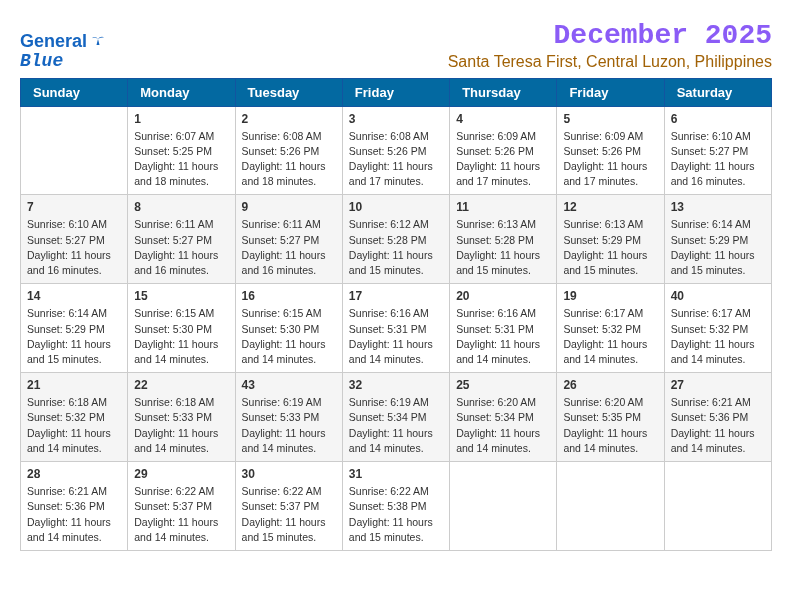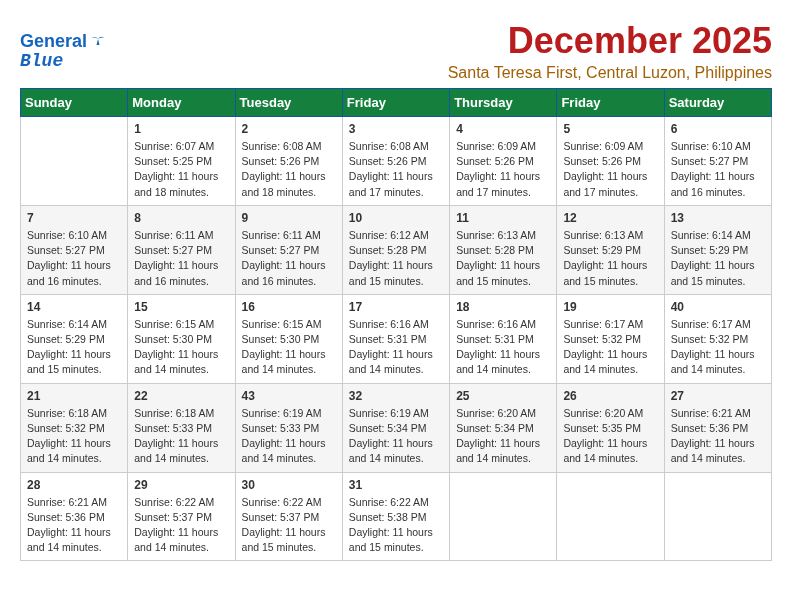--- a/index.html
+++ b/index.html
@@ -32,39 +32,40 @@
     }
     .logo-icon {
       width: 18px;
       height: 18px;
       margin-left: 2px;
     }
     .title-block {
       text-align: right;
     }
     .main-title {
-      font-size: 36px;
-      font-weight: bold;
-      color: #b91c1c;
+      font-size: 28px;
+      font-weight: bold;
+      color: #8b5cf6;
+      font-family: Liberation Mono, monospace;
     }
     .subtitle {
       font-size: 16px;
       color: #a16207;
       margin-top: 2px;
     }
     .calendar-table {
       width: 100%;
       border-collapse: collapse;
       border: 1px solid #ccc;
     }
     .calendar-table th {
-      background-color: #15803d;
+      background-color: #0369a1;
       color: #fff;
       text-align: left;
-      padding: 6px 4px;
+      padding: 6px 12px;
       font-size: 13px;
       font-weight: bold;
       border: 1px solid #1255a0;
     }
     .calendar-table td {
       border: 1px solid #ccc;
       vertical-align: top;
       padding: 5px 6px;
       width: calc(100% / 7);
       min-height: 80px;
@@ -191,21 +192,21 @@
         </td>
         <td>
           <span class="day-number">16</span>
           <div class="day-info">Sunrise: 6:15 AM<br>Sunset: 5:30 PM<br>Daylight: 11 hours and 14 minutes.</div>
         </td>
         <td>
           <span class="day-number">17</span>
           <div class="day-info">Sunrise: 6:16 AM<br>Sunset: 5:31 PM<br>Daylight: 11 hours and 14 minutes.</div>
         </td>
         <td>
-          <span class="day-number">18</span>
+          <span class="day-number">20</span>
           <div class="day-info">Sunrise: 6:16 AM<br>Sunset: 5:31 PM<br>Daylight: 11 hours and 14 minutes.</div>
         </td>
         <td>
           <span class="day-number">19</span>
           <div class="day-info">Sunrise: 6:17 AM<br>Sunset: 5:32 PM<br>Daylight: 11 hours and 14 minutes.</div>
         </td>
         <td>
           <span class="day-number">40</span>
           <div class="day-info">Sunrise: 6:17 AM<br>Sunset: 5:32 PM<br>Daylight: 11 hours and 14 minutes.</div>
         </td>

